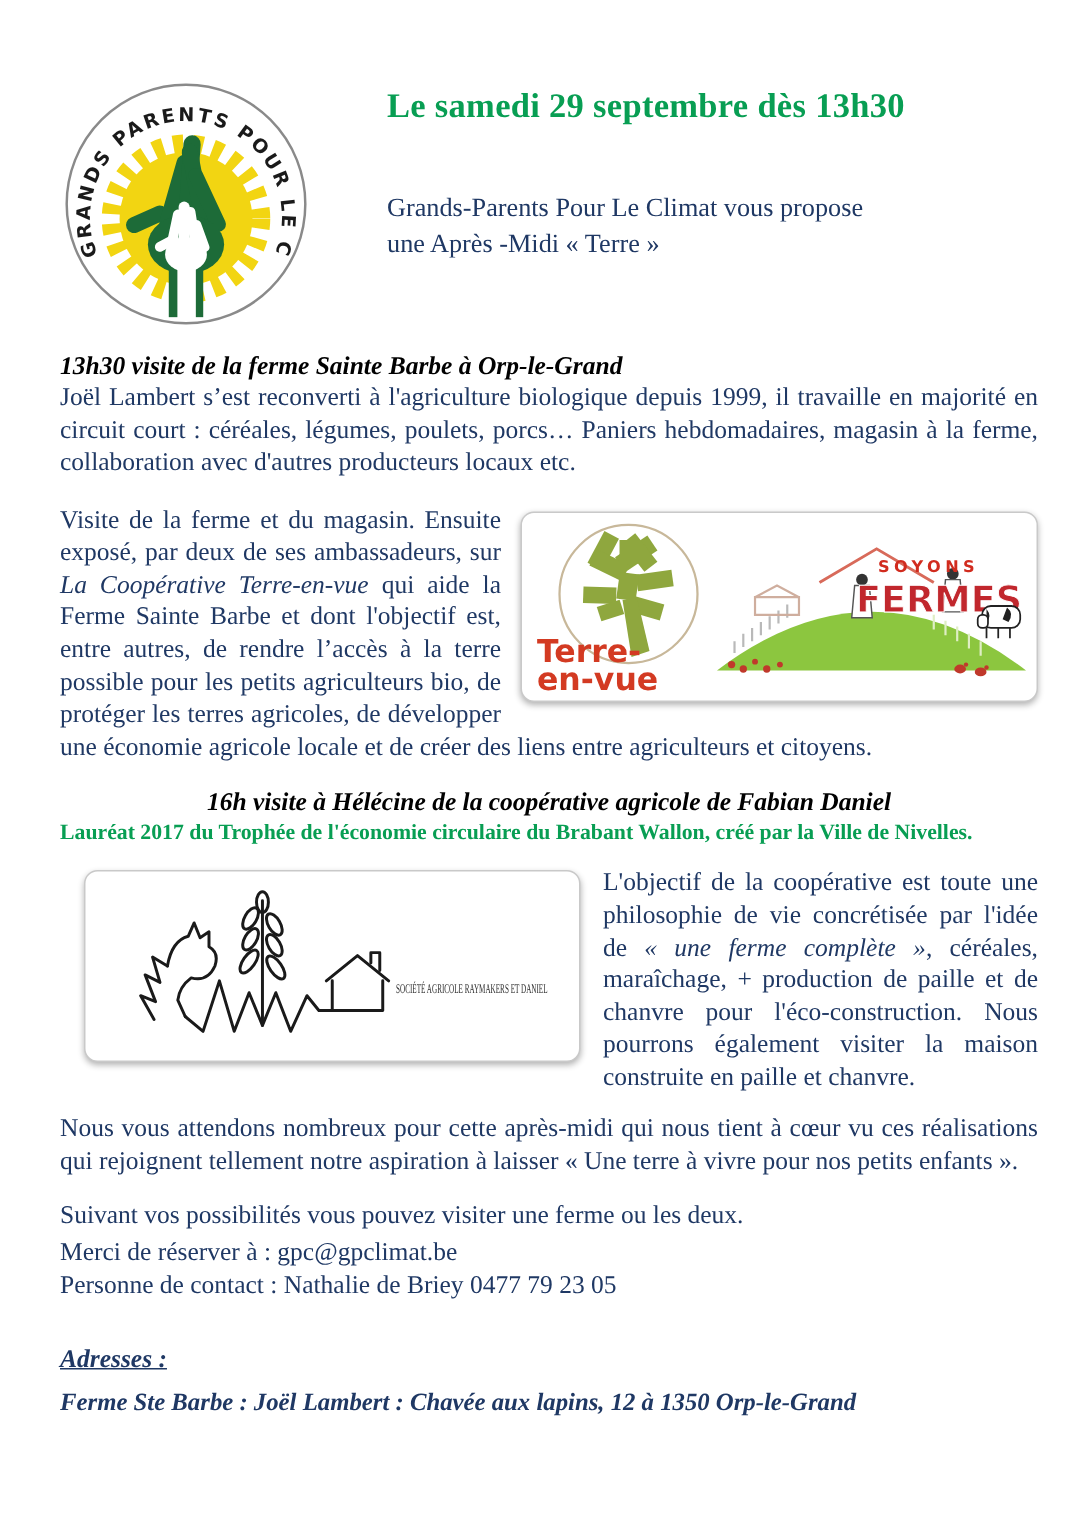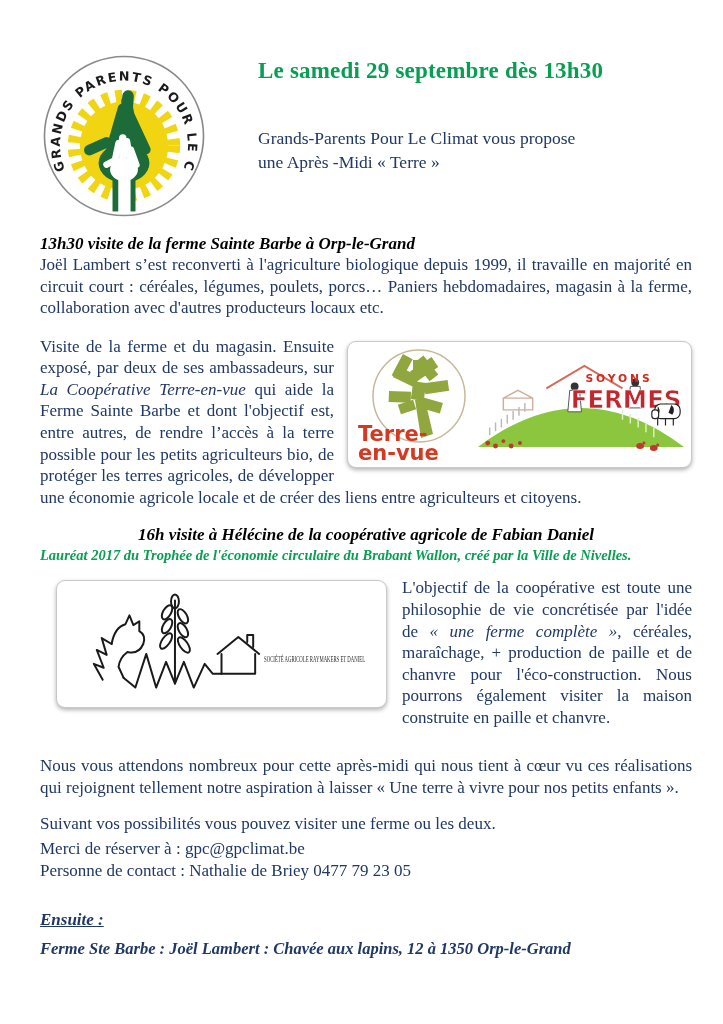--- a/index.html
+++ b/index.html
@@ -23,32 +23,32 @@
   .event-title {
     color:#089e53; font-weight:bold; font-size:23px; letter-spacing:.2px;
   }
   .intro { margin-top:42px; font-size:17.5px; line-height:1.38; }
 
   
   .g-head {
     color:#000000; font-weight:bold; font-style:italic; font-size:17px;
   }
   .g-subhead {
-    color:#089e53; font-weight:bold; font-style:italic; font-size:14.5px;
+    color:#089e53; font-weight:bold; font-size:14.5px;
     margin-top:2px;
   }
 
   p.body { text-align:justify; line-height:1.27; }
 
   .mt-head1 { margin-top:16px; }
   .mt-para1 { }
   .mt-para2 { margin-top:17px; }
   .mt-head2 { margin-top:17px; clear:both;text-align:center; }
   .mt-block2 { margin-top:13px; }
-  .mt-close1 { margin-top:27px; clear:both; }
+  .mt-close1 { margin-top:13px; clear:both; }
   .mt-close2 { margin-top:14px; }
   .mt-contact { margin-top:4px; line-height:1.3; }
   .mt-addr-head { margin-top:28px; }
   .mt-addr { margin-top:9px; }
 
   .img-frame {
     border:1px solid #c9c9c9; border-radius:9px;
     box-shadow:0 2px 4px rgba(0,0,0,.30);
     background:#ffffff; overflow:hidden;
     display:flex; align-items:center; justify-content:center;
@@ -223,17 +223,17 @@
     </div>
 
     <p class="body mt-close1">Nous vous attendons nombreux pour cette après-midi qui nous tient à cœur vu ces réalisations qui rejoignent tellement notre aspiration à laisser « Une terre à vivre pour nos petits enfants ».</p>
     <p class="body mt-close2">Suivant vos possibilités vous pouvez visiter une ferme ou les deux.</p>
 
     <div class="mt-contact">
       <div>Merci de réserver à : gpc@gpclimat.be</div>
       <div>Personne de contact : Nathalie de Briey 0477 79 23 05</div>
     </div>
 
-    <div class="addr-head mt-addr-head">Ensuite :</div>
+    <div class="addr-head mt-addr-head">Adresses :</div>
     <div class="addr-line mt-addr">Ferme Ste Barbe : Joël Lambert : Chavée aux lapins, 12 à 1350 Orp-le-Grand</div>
 
   </div>
 </div>
 
 </body></html>

